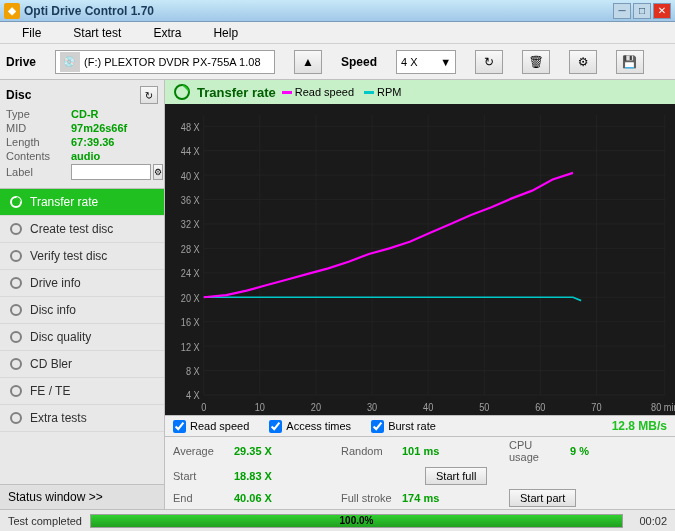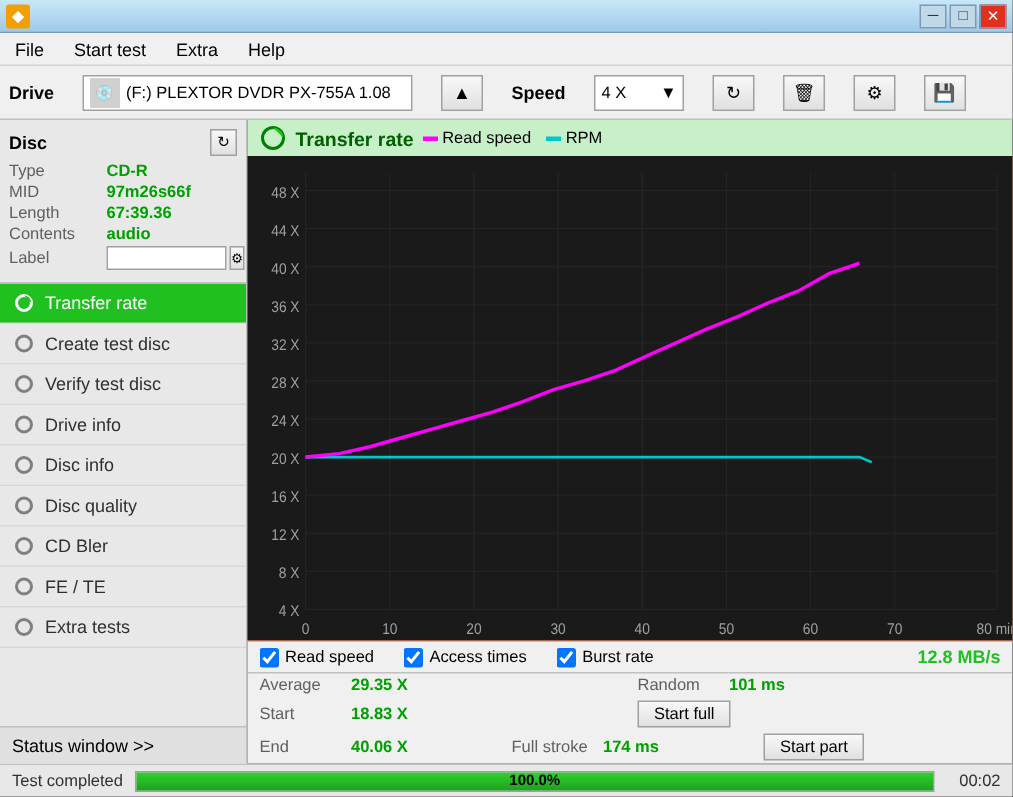--- a/index.html
+++ b/index.html
@@ -57,20 +57,21 @@
       align-items: center;
       padding: 0 4px;
       border-bottom: 1px solid #d0d0d0;
       gap: 8px;
     }
     .menu-item {
       padding: 2px 6px;
       cursor: pointer;
       font-size: 12px;
       color: #000;
+      margin-left: 12px;
     }
     .toolbar {
       height: 36px;
       background: #f0f0f0;
       border-bottom: 1px solid #c0c0c0;
       display: flex;
       align-items: center;
       padding: 0 6px;
       gap: 19px;
     }
@@ -351,20 +352,21 @@
     }
   </style>
 </head>
 <body>
 
 <div class="title-bar">
   <div class="title-bar-left">
     <div class="title-bar-icon">
       <span>◆</span>
     </div>
+    <span class="title-bar-text">Opti Drive Control 1.70</span>
   </div>
   <div class="title-bar-controls">
     <div class="title-btn">─</div>
     <div class="title-btn">□</div>
     <div class="title-btn close">✕</div>
   </div>
 </div>
 
 <div class="menu-bar">
   <span class="menu-item">File</span>
@@ -601,20 +603,24 @@
 
       <div class="stats-row">
         <div class="stat-group">
           <span class="stat-label">Average</span>
           <span class="stat-value">29.35 X</span>
         </div>
         <div class="stat-group">
           <span class="stat-label">Random</span>
           <span class="stat-value">101 ms</span>
         </div>
+        <div class="stat-group">
+          <span class="stat-label">CPU usage</span>
+          <span class="stat-value">9 %</span>
+        </div>
       </div>
 
       <div class="stats-row">
         <div class="stat-group">
           <span class="stat-label">Start</span>
           <span class="stat-value">18.83 X</span>
         </div>
         <div class="stat-group">
           <button class="action-btn">Start full</button>
         </div>

